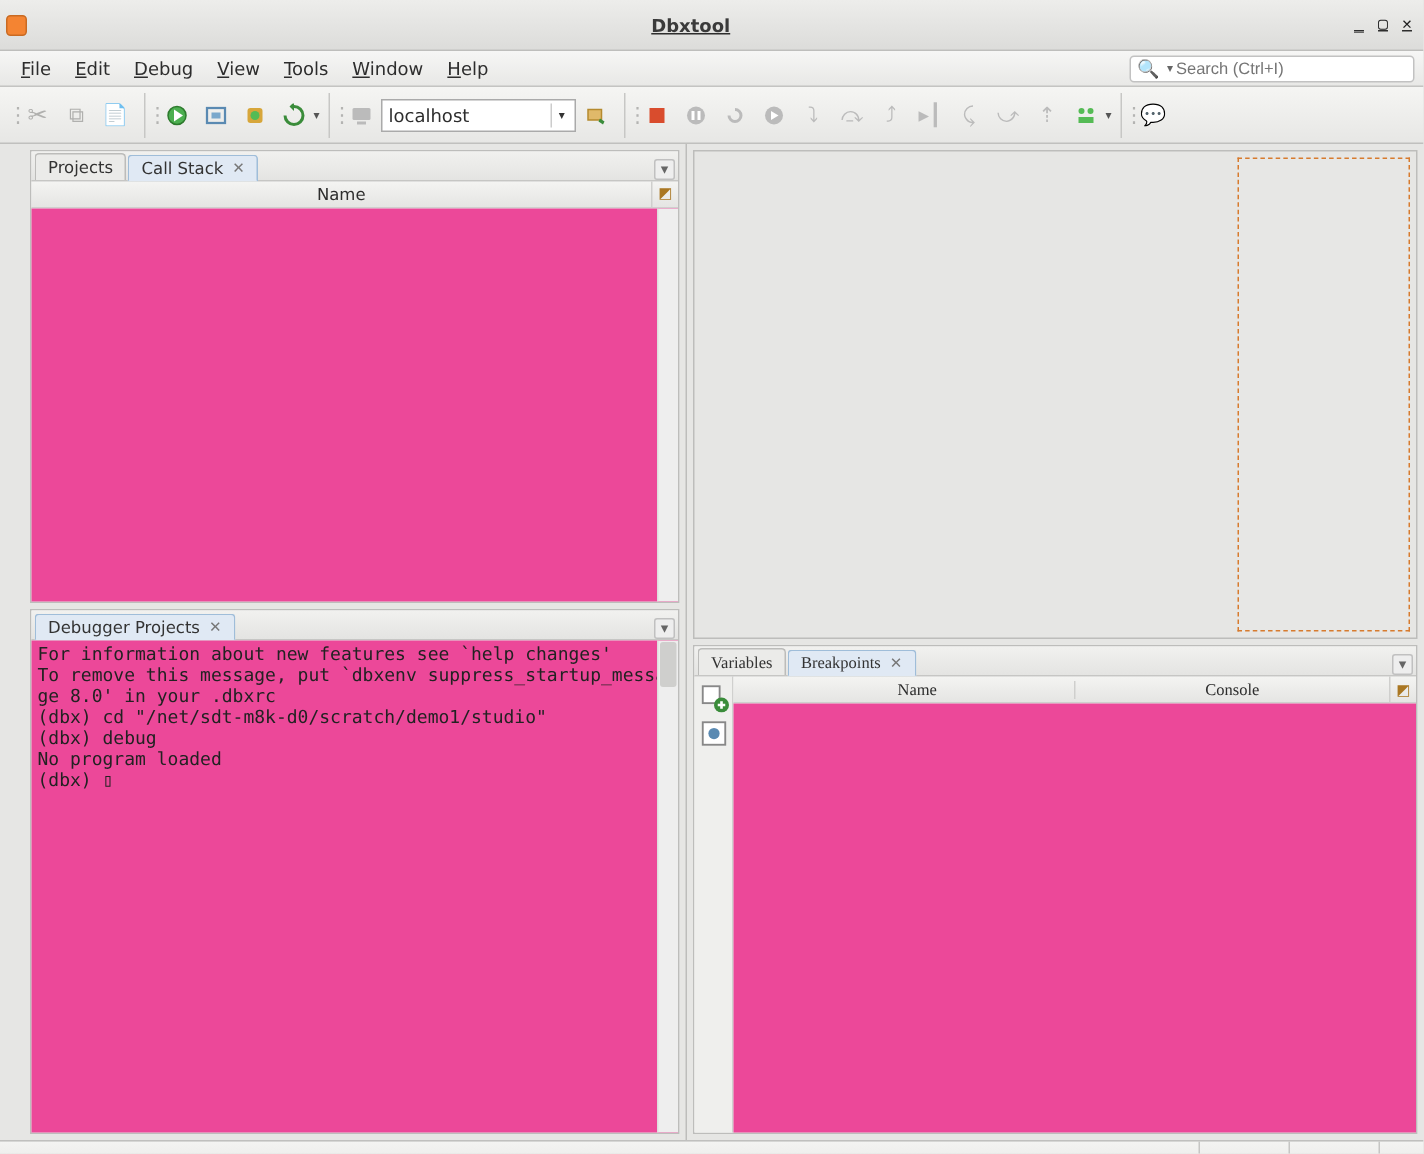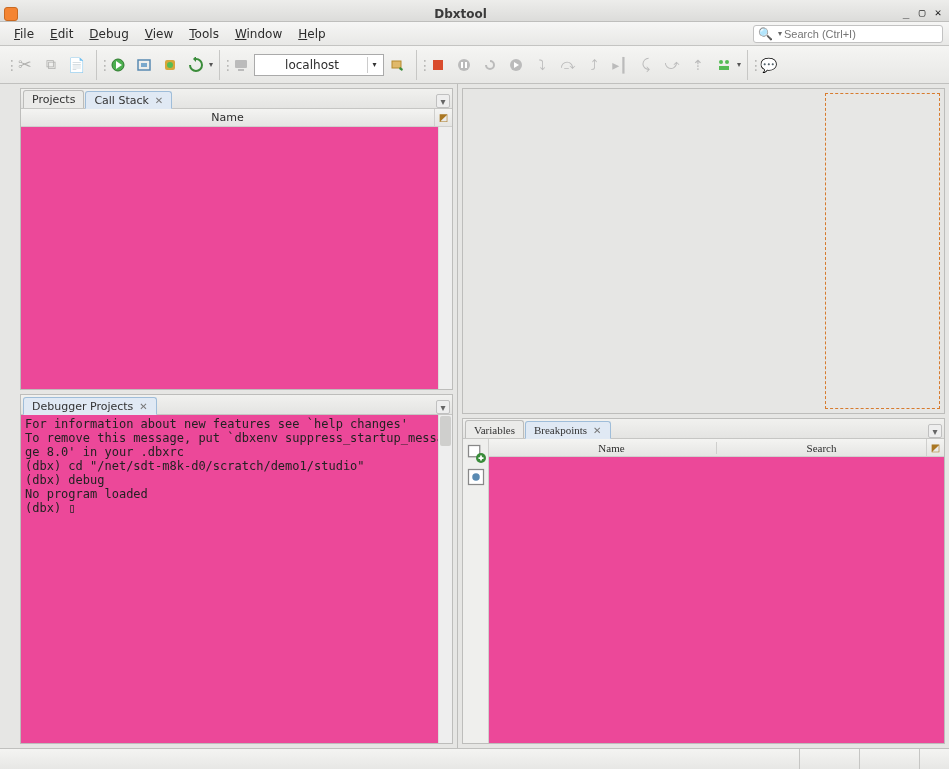--- a/index.html
+++ b/index.html
@@ -8,26 +8,27 @@
     font-family: "DejaVu Sans", "Liberation Sans", Arial, sans-serif;
     font-size: 12px;
     color: #2d2d2d;
     background: #e6e6e4;
     overflow: hidden;
   }
   * { box-sizing: border-box; }
 
   
   .titlebar {
-    height: 22px;
+    height: 34px;
     background: linear-gradient(to bottom,#ededeb 0,#dcdcda 100%);
     border-bottom: 1px solid #bebebc;
-    display: flex; align-items: flex-end;
+    display: flex; align-items: center;
     padding: 0 4px;
     position: relative;
+    text-decoration: underline;
   }
   .titlebar .badge {
     width: 14px; height: 14px; border-radius: 3px;
     background: #f48432;
     border: 1px solid #c96a22;
     margin-right: 6px;
   }
   .titlebar .title {
     flex: 1; text-align: center;
     font-weight: bold;
@@ -107,21 +108,20 @@
   }
   .tbtn.disabled { color: #b6b6b4; }
   .tbtn svg { width: 16px; height: 16px; }
   .host-wrap select, .host-combo {
     height: 22px; width: 130px;
     border: 1px solid #aaa;
     background: #fff;
     font-size: 12px;
     padding: 1px 18px 1px 4px;
     position: relative;
-    justify-content: center;
   }
   .host-combo {
     display: flex; align-items: center;
   }
   .host-combo .arrow {
     position: absolute; right: 2px; top: 2px;
     width: 14px; height: 16px;
     border-left: 1px solid #ccc;
     display: flex; align-items: center; justify-content: center;
     font-size: 8px; color: #333;
@@ -498,21 +498,21 @@
             <svg viewBox="0 0 16 16">
                 <rect x="2" y="2" width="12" height="12" fill="#fff" stroke="#888"></rect>
                 <circle cx="8" cy="8" r="3" fill="#5a8ab2"></circle>
               </svg>
           </div>
         </div>
         <div class="bp-table">
           <div class="colhdr">
             <div style="width:18px;border-right:1px solid #cfcfcd;"></div>
             <div class="cell" style="border-right:1px solid #cfcfcd;">Name</div>
-            <div class="cell">Search</div>
+            <div class="cell">Console</div>
             <div class="corner">◩</div>
           </div>
           <div class="panel-body"></div>
         </div>
       </div>
     </div>
 
   </div>
 </div>
 

